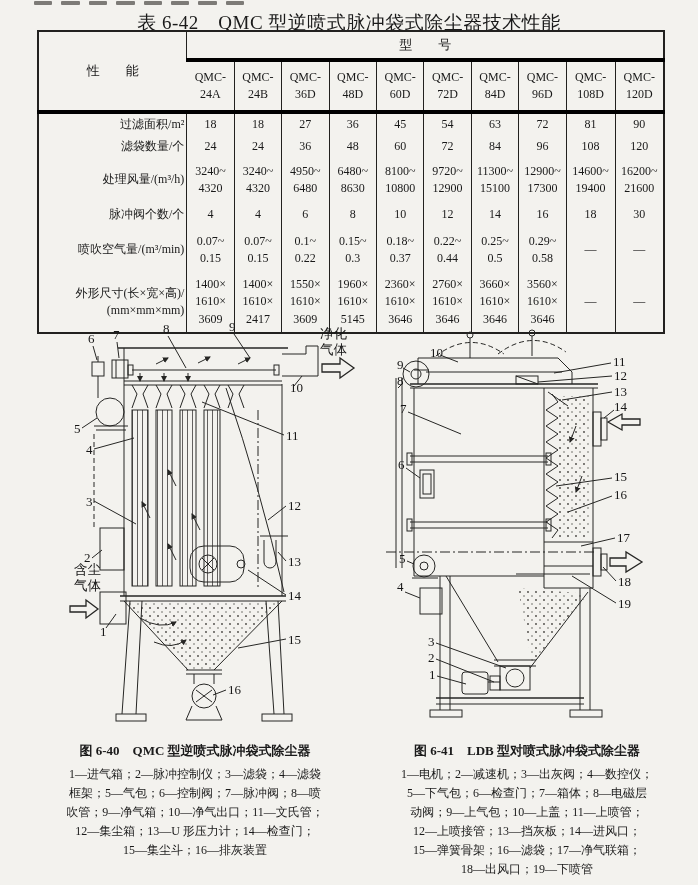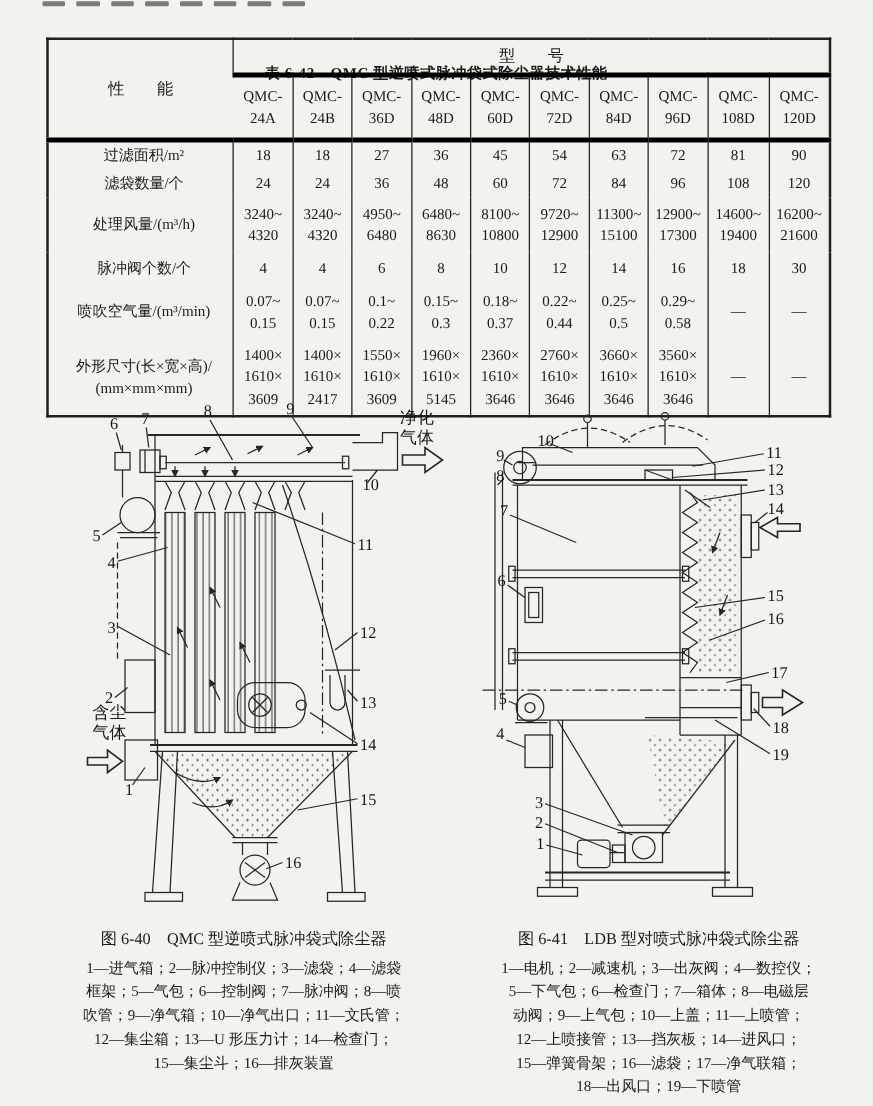--- a/index.html
+++ b/index.html
@@ -3,51 +3,51 @@
 <meta charset="utf-8">
 <style>
   html,body{margin:0;padding:0;}
   body{background:#e8e7e4;}
   #page{position:relative;width:698px;height:885px;background:#f3f2ee;overflow:hidden;
         font-family:"Liberation Serif","DejaVu Serif",serif;color:#1a1a1a;}
   
   #artifact{position:absolute;left:34px;top:1px;width:210px;height:6px;display:flex;gap:9px;}
   #artifact i{display:block;height:4px;background:#55534f;flex:1 1 auto;border-radius:1px;opacity:.75;}
   
-  #tcap{position:absolute;left:0;right:0;top:10px;text-align:center;font-weight:bold;
-        font-size:12px;letter-spacing:.5px;margin-top:40px;}
+  #tcap{position:absolute;left:0;right:0;top:10px;text-align:center;font-weight:normal;
+        font-size:19px;letter-spacing:.5px;}
   
   #spec{position:absolute;left:37px;top:30px;width:628px;border-collapse:collapse;
         table-layout:fixed;border:2px solid #22211f;font-size:12px;line-height:1.45;}
   #spec th,#spec td{font-weight:normal;padding:1px 2px;border-left:1px solid #22211f;color:#191919;}
   #spec th:first-child,#spec td:first-child{border-left:none;}
   #spec thead th{border-bottom:4px solid #000000;text-align:center;vertical-align:middle;}
   #spec .modelhead{height:24px;font-size:13px;}
   #spec .perf{font-size:13px;margin-top:33px;}
   #spec .model{height:46px;}
   #spec td.val{text-align:center;vertical-align:middle;}
-  #spec td.rlabel{text-align:center;padding-left:7px;vertical-align:middle;}
+  #spec td.rlabel{text-align:right;padding-left:7px;vertical-align:middle;}
   .pre{white-space:pre-line;}
   #spec tr.r0 td,#spec tr.r1 td{height:20px;}
   #spec tr.r2 td{height:42px;}
   #spec tr.r3 td{height:24px;}
   #spec tr.r4 td{height:42px;}
   #spec tr.r5 td{height:58px;}
   
   svg.fig{position:absolute;}
   .ln{stroke:#262624;fill:none;stroke-width:1;}
   .th{stroke-width:1.7;}
   .dash{stroke-dasharray:5 3;}
   .dashdot{stroke-dasharray:10 3 2 3;}
   .holl{fill:#f3f2ee;stroke:#262624;stroke-width:1.3;}
   svg.fig text{font-family:"Liberation Serif","DejaVu Serif",serif;font-size:13px;fill:#161616;}
   svg.fig text.cjk{font-size:13.5px;}
   
   .figcap{position:absolute;top:742px;width:330px;text-align:center;}
-  .figcap .t{font-weight:normal;font-size:13px;margin-bottom:5px;}
+  .figcap .t{font-weight:bold;font-size:13px;margin-bottom:5px;}
   .figcap .l{font-size:12px;line-height:19px;white-space:pre-line;}
   #capL{left:30px;} #capR{left:362px;}
 </style>
 </head>
 <body>
 
 <div id="page">
 
   <div id="artifact">
     <i></i>

